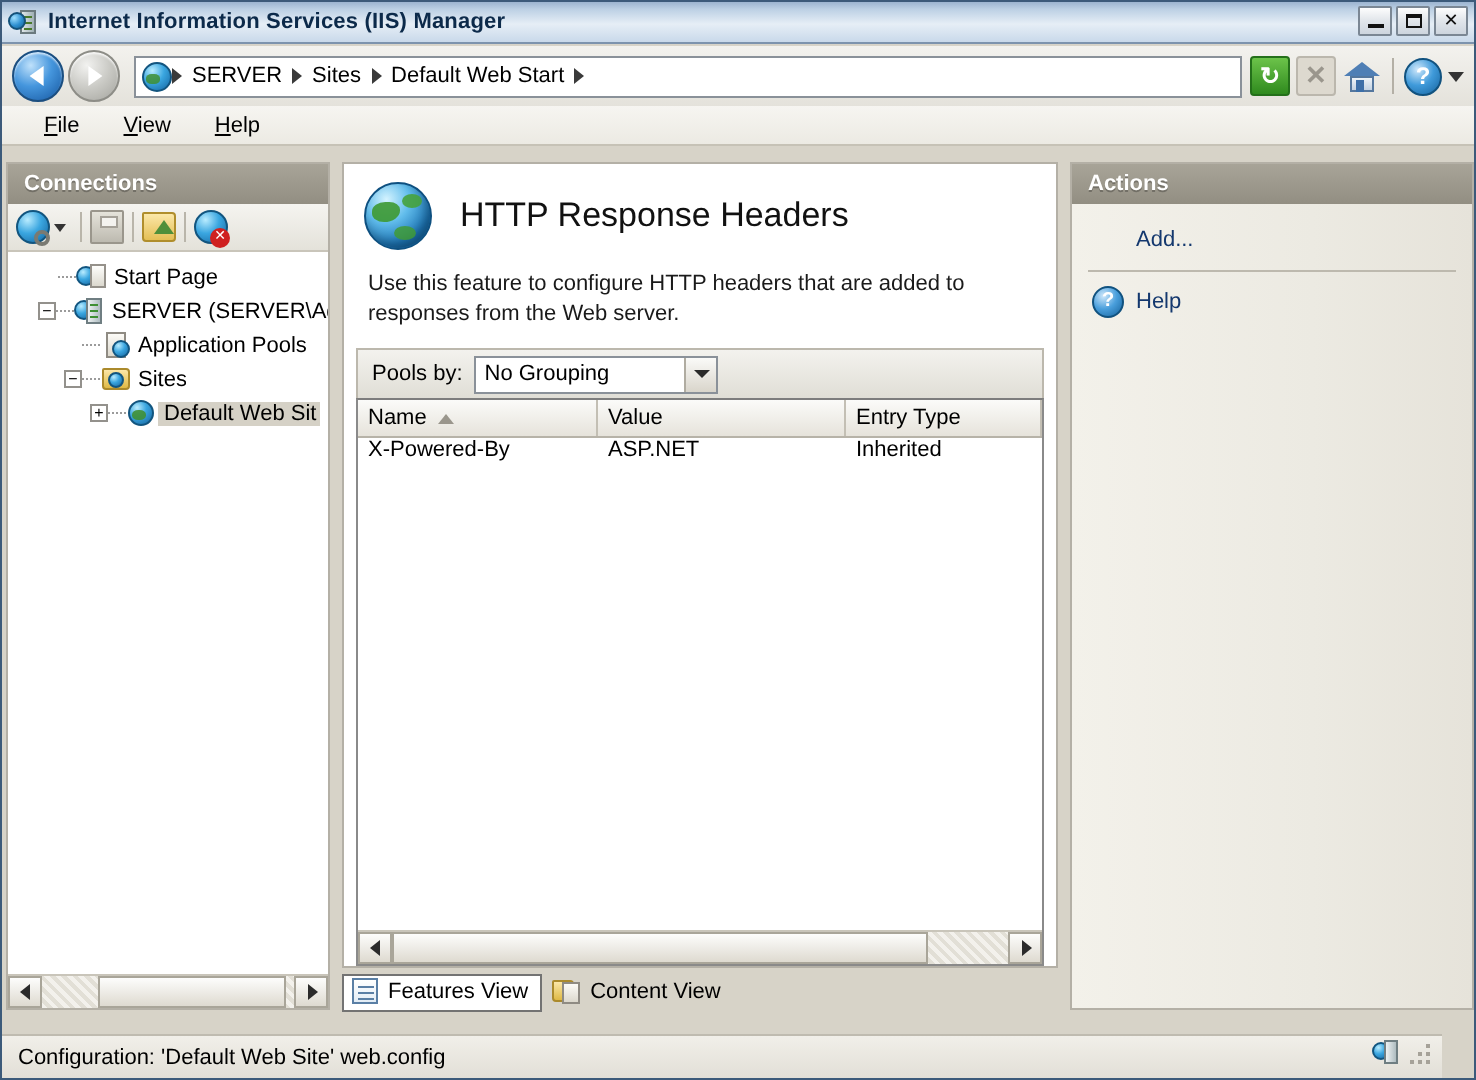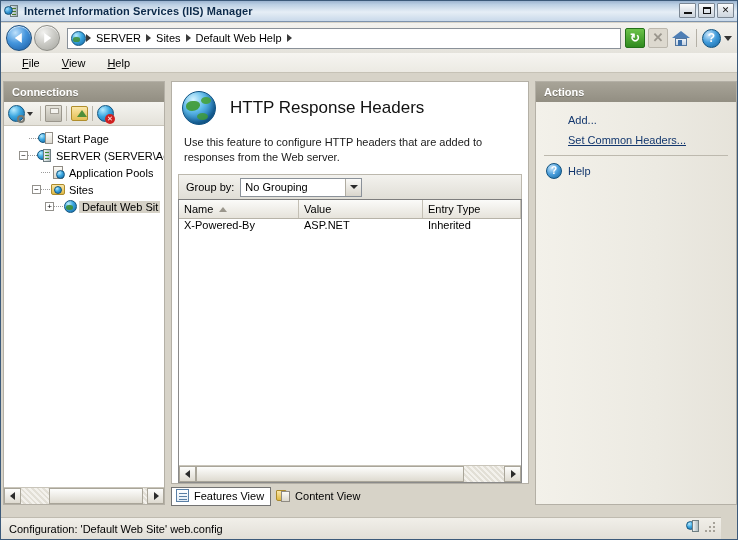--- a/index.html
+++ b/index.html
@@ -821,21 +821,21 @@
     <div class="navbtn fwd">
         <span class="arw"></span>
       </div>
     <div class="addr-field">
       <span class="globe-sm"></span>
       <span class="crumb-sep"></span>
       <span class="crumb">SERVER</span>
       <span class="crumb-sep"></span>
       <span class="crumb">Sites</span>
       <span class="crumb-sep"></span>
-      <span class="crumb">Default Web Help</span>
+      <span class="crumb">Default Web Start</span>
       <span class="crumb-sep"></span>
     </div>
     <div class="tool-icons">
       <div class="ti ti-refresh">↻</div>
       <div class="ti ti-stop">✕</div>
       <div class="ti ti-home">
         <span class="roof"></span>
           <span class="body"></span>
           <span class="door"></span>
       </div>
@@ -938,21 +938,21 @@
       <div class="big-globe">
         <span class="c1"></span>
           <span class="c2"></span>
           <span class="c3"></span>
       </div>
       <div class="feature-title">HTTP Response Headers</div>
     </div>
     <div class="feature-desc">Use this feature to configure HTTP headers that are added to responses from the Web server.</div>
 
     <div class="groupbar">
-      <span class="lbl">Group by:</span>
+      <span class="lbl">Pools by:</span>
       <div class="combo">
         <span>No Grouping</span>
         <span class="dd">
             <i></i>
           </span>
       </div>
     </div>
 
     <div class="listview">
       <div class="lv-head">
@@ -1002,23 +1002,20 @@
         </span>
       <span>Content View</span>
     </div>
   </div>
 
   <div id="actions">
     <div class="panel-header">Actions</div>
     <div class="actions-body">
       <div class="action-row">
         <span class="action-link action-indent">Add...</span>
-      </div>
-      <div class="action-row">
-        <span class="action-link action-indent hovered">Set Common Headers...</span>
       </div>
       <div class="act-sep"></div>
       <div class="action-row">
         <span class="help-icn">?</span>
         <span class="action-link">Help</span>
       </div>
     </div>
   </div>
 
   <div class="statusbar">

